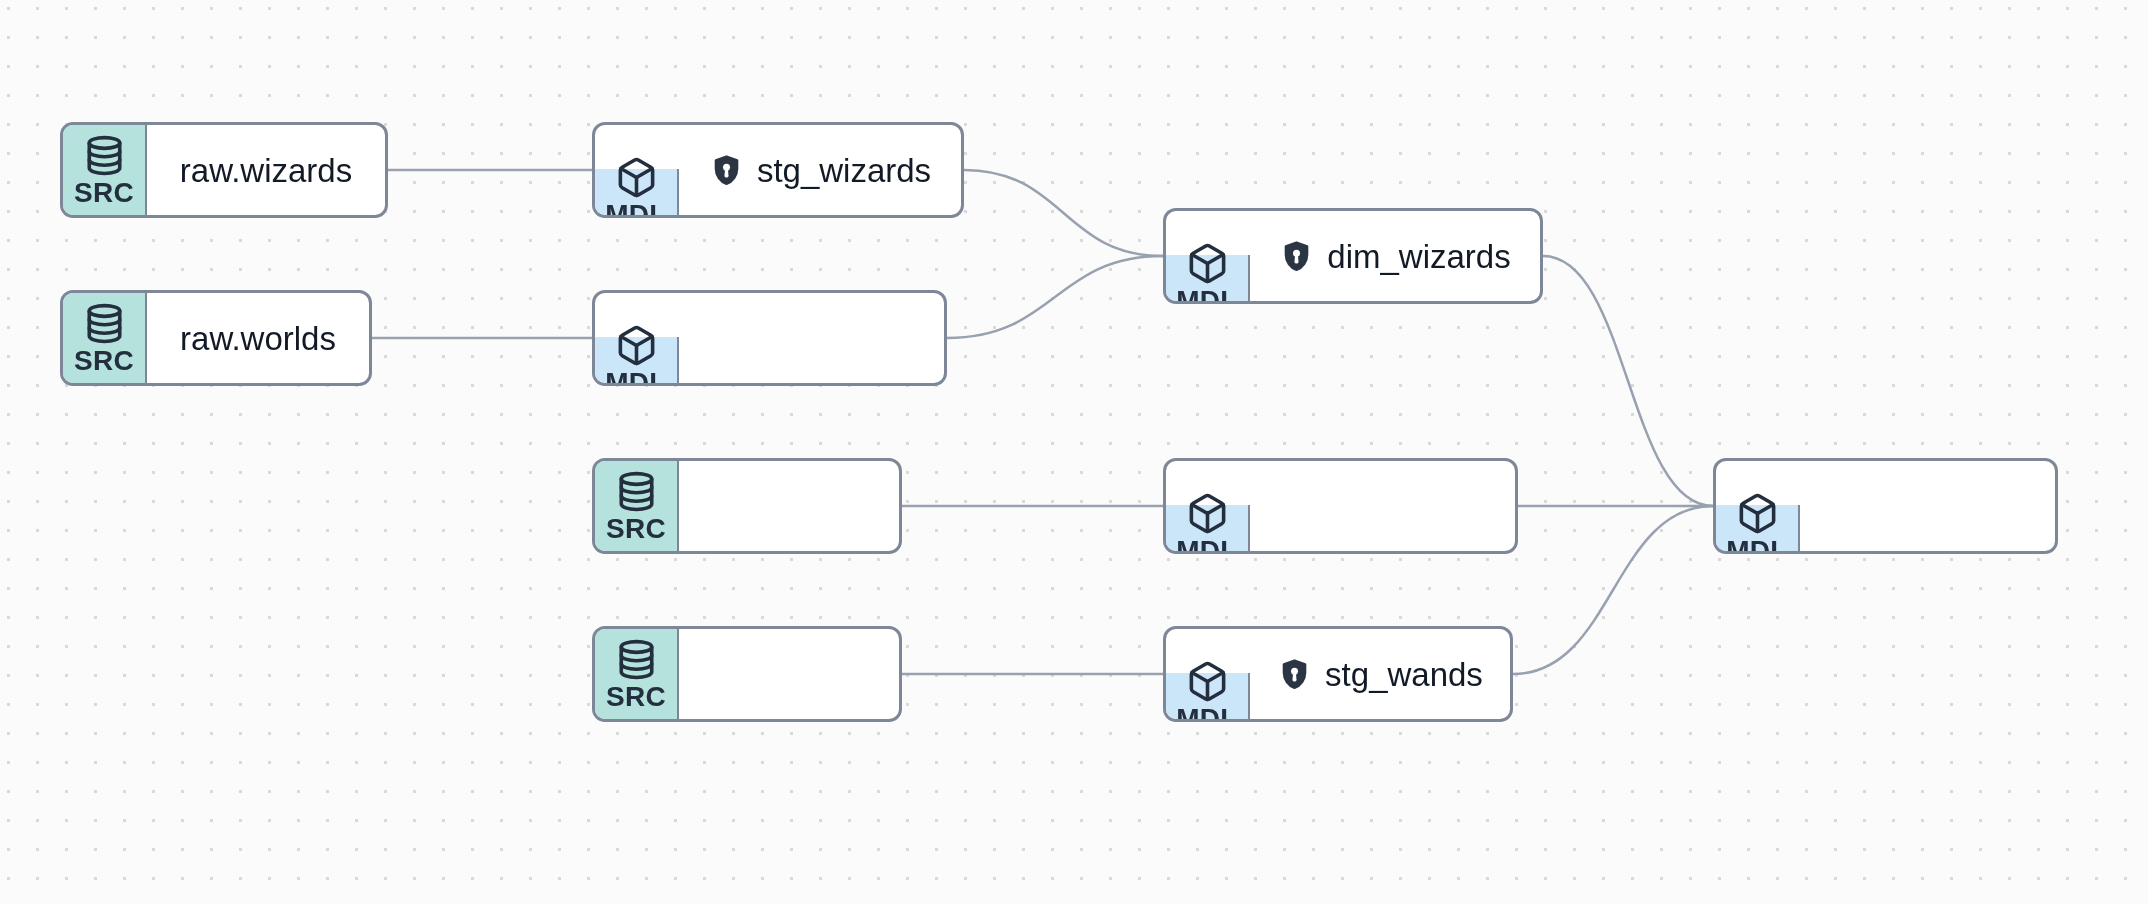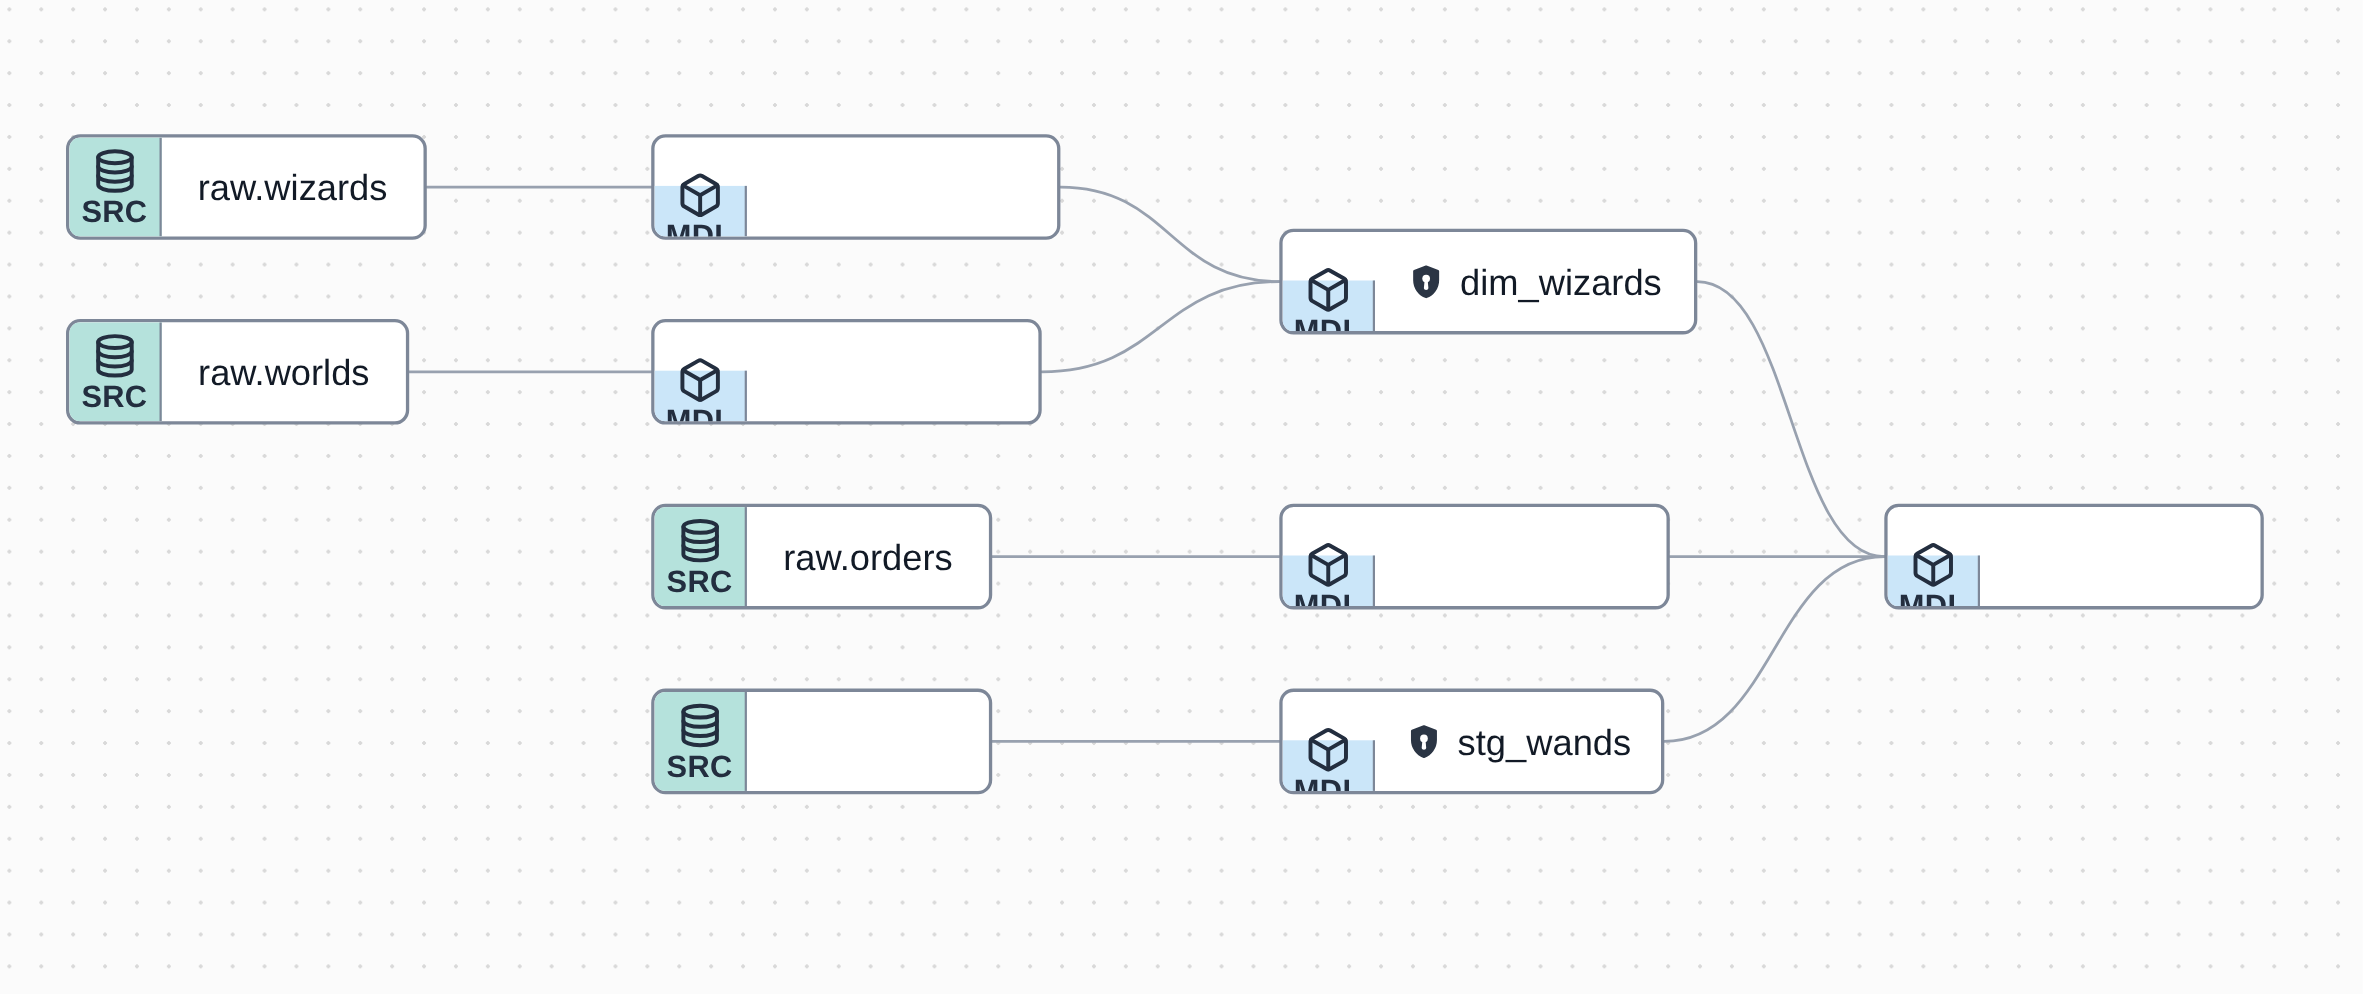--- a/index.html
+++ b/index.html
@@ -108,131 +108,138 @@
       <div class="badge">
         <span class="badge-icon">
           <svg viewBox="0 0 24 24" stroke-width="2" stroke-linecap="round" stroke-linejoin="round">
             <path d="M21 8a2 2 0 0 0-1-1.73l-7-4a2 2 0 0 0-2 0l-7 4A2 2 0 0 0 3 8v8a2 2 0 0 0 1 1.73l7 4a2 2 0 0 0 2 0l7-4A2 2 0 0 0 21 16Z"></path>
             <path d="m3.3 7 8.7 5 8.7-5"></path>
             <path d="M12 22V12"></path>
           </svg>
         </span>
         <span class="badge-label">MDL</span>
       </div>
-    </div>
-    <div class="node src" style="left: 60px; top: 290px; width: 312px; height: 96px;">
-      <div class="badge">
-        <span class="badge-icon">
-          <svg viewBox="0 0 24 24" stroke-width="2" stroke-linecap="round" stroke-linejoin="round">
-            <ellipse cx="12" cy="5" rx="8.5" ry="3"></ellipse>
-            <path d="M3.5 5v14c0 1.66 3.8 3 8.5 3s8.5-1.34 8.5-3V5"></path>
-            <path d="M3.5 9.7c0 1.66 3.8 3 8.5 3s8.5-1.34 8.5-3"></path>
-            <path d="M3.5 14.4c0 1.66 3.8 3 8.5 3s8.5-1.34 8.5-3"></path>
-          </svg>
-        </span>
-        <span class="badge-label">SRC</span>
-      </div>
-      <div class="node-body">
-        <span class="node-label">raw.worlds</span>
-      </div>
-    </div>
-    <div class="node mdl" style="left: 592px; top: 290px; width: 355px; height: 96px;">
-      <div class="badge">
-        <span class="badge-icon">
-          <svg viewBox="0 0 24 24" stroke-width="2" stroke-linecap="round" stroke-linejoin="round">
-            <path d="M21 8a2 2 0 0 0-1-1.73l-7-4a2 2 0 0 0-2 0l-7 4A2 2 0 0 0 3 8v8a2 2 0 0 0 1 1.73l7 4a2 2 0 0 0 2 0l7-4A2 2 0 0 0 21 16Z"></path>
-            <path d="m3.3 7 8.7 5 8.7-5"></path>
-            <path d="M12 22V12"></path>
-          </svg>
-        </span>
-        <span class="badge-label">MDL</span>
-      </div>
-    </div>
-    <div class="node mdl" style="left: 1163px; top: 208px; width: 380px; height: 96px;">
-      <div class="badge">
-        <span class="badge-icon">
-          <svg viewBox="0 0 24 24" stroke-width="2" stroke-linecap="round" stroke-linejoin="round">
-            <path d="M21 8a2 2 0 0 0-1-1.73l-7-4a2 2 0 0 0-2 0l-7 4A2 2 0 0 0 3 8v8a2 2 0 0 0 1 1.73l7 4a2 2 0 0 0 2 0l7-4A2 2 0 0 0 21 16Z"></path>
-            <path d="m3.3 7 8.7 5 8.7-5"></path>
-            <path d="M12 22V12"></path>
-          </svg>
-        </span>
-        <span class="badge-label">MDL</span>
-      </div>
       <div class="node-body">
         <span class="shield">
           <svg viewBox="0 0 24 24">
             <path fill="#2b3544" stroke="#2b3544" stroke-width="1.6" stroke-linejoin="round" d="M12 2.4 4.7 5.1v5.7c0 4.7 3 8.8 7.3 10.4 4.3-1.6 7.3-5.7 7.3-10.4V5.1Z"></path>
             <circle cx="12" cy="9.8" r="2.4" fill="#ffffff"></circle>
             <path fill="#ffffff" d="M11 11.3h2l.4 4.3c0 .75-.65 1.25-1.4 1.25s-1.4-.5-1.4-1.25Z"></path>
           </svg>
         </span>
-        <span class="node-label">dim_wizards</span>
-      </div>
-    </div>
-    <div class="node src" style="left: 592px; top: 458px; width: 310px; height: 96px;">
-      <div class="badge">
-        <span class="badge-icon">
-          <svg viewBox="0 0 24 24" stroke-width="2" stroke-linecap="round" stroke-linejoin="round">
-            <ellipse cx="12" cy="5" rx="8.5" ry="3"></ellipse>
-            <path d="M3.5 5v14c0 1.66 3.8 3 8.5 3s8.5-1.34 8.5-3V5"></path>
-            <path d="M3.5 9.7c0 1.66 3.8 3 8.5 3s8.5-1.34 8.5-3"></path>
-            <path d="M3.5 14.4c0 1.66 3.8 3 8.5 3s8.5-1.34 8.5-3"></path>
-          </svg>
-        </span>
-        <span class="badge-label">SRC</span>
-      </div>
-      <div class="node-body">
-        <span class="node-label">raw.orders</span>
-      </div>
-    </div>
-    <div class="node mdl" style="left: 1163px; top: 458px; width: 355px; height: 96px;">
-      <div class="badge">
-        <span class="badge-icon">
-          <svg viewBox="0 0 24 24" stroke-width="2" stroke-linecap="round" stroke-linejoin="round">
-            <path d="M21 8a2 2 0 0 0-1-1.73l-7-4a2 2 0 0 0-2 0l-7 4A2 2 0 0 0 3 8v8a2 2 0 0 0 1 1.73l7 4a2 2 0 0 0 2 0l7-4A2 2 0 0 0 21 16Z"></path>
-            <path d="m3.3 7 8.7 5 8.7-5"></path>
-            <path d="M12 22V12"></path>
-          </svg>
-        </span>
-        <span class="badge-label">MDL</span>
-      </div>
-    </div>
-    <div class="node src" style="left: 592px; top: 626px; width: 310px; height: 96px;">
-      <div class="badge">
-        <span class="badge-icon">
-          <svg viewBox="0 0 24 24" stroke-width="2" stroke-linecap="round" stroke-linejoin="round">
-            <ellipse cx="12" cy="5" rx="8.5" ry="3"></ellipse>
-            <path d="M3.5 5v14c0 1.66 3.8 3 8.5 3s8.5-1.34 8.5-3V5"></path>
-            <path d="M3.5 9.7c0 1.66 3.8 3 8.5 3s8.5-1.34 8.5-3"></path>
-            <path d="M3.5 14.4c0 1.66 3.8 3 8.5 3s8.5-1.34 8.5-3"></path>
-          </svg>
-        </span>
-        <span class="badge-label">SRC</span>
-      </div>
-    </div>
-    <div class="node mdl" style="left: 1163px; top: 626px; width: 350px; height: 96px;">
+        <span class="node-label">stg_wizards</span>
+      </div>
+    </div>
+    <div class="node src" style="left: 60px; top: 290px; width: 312px; height: 96px;">
+      <div class="badge">
+        <span class="badge-icon">
+          <svg viewBox="0 0 24 24" stroke-width="2" stroke-linecap="round" stroke-linejoin="round">
+            <ellipse cx="12" cy="5" rx="8.5" ry="3"></ellipse>
+            <path d="M3.5 5v14c0 1.66 3.8 3 8.5 3s8.5-1.34 8.5-3V5"></path>
+            <path d="M3.5 9.7c0 1.66 3.8 3 8.5 3s8.5-1.34 8.5-3"></path>
+            <path d="M3.5 14.4c0 1.66 3.8 3 8.5 3s8.5-1.34 8.5-3"></path>
+          </svg>
+        </span>
+        <span class="badge-label">SRC</span>
+      </div>
+      <div class="node-body">
+        <span class="node-label">raw.worlds</span>
+      </div>
+    </div>
+    <div class="node mdl" style="left: 592px; top: 290px; width: 355px; height: 96px;">
+      <div class="badge">
+        <span class="badge-icon">
+          <svg viewBox="0 0 24 24" stroke-width="2" stroke-linecap="round" stroke-linejoin="round">
+            <path d="M21 8a2 2 0 0 0-1-1.73l-7-4a2 2 0 0 0-2 0l-7 4A2 2 0 0 0 3 8v8a2 2 0 0 0 1 1.73l7 4a2 2 0 0 0 2 0l7-4A2 2 0 0 0 21 16Z"></path>
+            <path d="m3.3 7 8.7 5 8.7-5"></path>
+            <path d="M12 22V12"></path>
+          </svg>
+        </span>
+        <span class="badge-label">MDL</span>
+      </div>
+    </div>
+    <div class="node mdl" style="left: 1163px; top: 208px; width: 380px; height: 96px;">
       <div class="badge">
         <span class="badge-icon">
           <svg viewBox="0 0 24 24" stroke-width="2" stroke-linecap="round" stroke-linejoin="round">
             <path d="M21 8a2 2 0 0 0-1-1.73l-7-4a2 2 0 0 0-2 0l-7 4A2 2 0 0 0 3 8v8a2 2 0 0 0 1 1.73l7 4a2 2 0 0 0 2 0l7-4A2 2 0 0 0 21 16Z"></path>
             <path d="m3.3 7 8.7 5 8.7-5"></path>
             <path d="M12 22V12"></path>
           </svg>
         </span>
         <span class="badge-label">MDL</span>
       </div>
       <div class="node-body">
         <span class="shield">
           <svg viewBox="0 0 24 24">
             <path fill="#2b3544" stroke="#2b3544" stroke-width="1.6" stroke-linejoin="round" d="M12 2.4 4.7 5.1v5.7c0 4.7 3 8.8 7.3 10.4 4.3-1.6 7.3-5.7 7.3-10.4V5.1Z"></path>
             <circle cx="12" cy="9.8" r="2.4" fill="#ffffff"></circle>
             <path fill="#ffffff" d="M11 11.3h2l.4 4.3c0 .75-.65 1.25-1.4 1.25s-1.4-.5-1.4-1.25Z"></path>
           </svg>
         </span>
+        <span class="node-label">dim_wizards</span>
+      </div>
+    </div>
+    <div class="node src" style="left: 592px; top: 458px; width: 310px; height: 96px;">
+      <div class="badge">
+        <span class="badge-icon">
+          <svg viewBox="0 0 24 24" stroke-width="2" stroke-linecap="round" stroke-linejoin="round">
+            <ellipse cx="12" cy="5" rx="8.5" ry="3"></ellipse>
+            <path d="M3.5 5v14c0 1.66 3.8 3 8.5 3s8.5-1.34 8.5-3V5"></path>
+            <path d="M3.5 9.7c0 1.66 3.8 3 8.5 3s8.5-1.34 8.5-3"></path>
+            <path d="M3.5 14.4c0 1.66 3.8 3 8.5 3s8.5-1.34 8.5-3"></path>
+          </svg>
+        </span>
+        <span class="badge-label">SRC</span>
+      </div>
+    </div>
+    <div class="node mdl" style="left: 1163px; top: 458px; width: 355px; height: 96px;">
+      <div class="badge">
+        <span class="badge-icon">
+          <svg viewBox="0 0 24 24" stroke-width="2" stroke-linecap="round" stroke-linejoin="round">
+            <path d="M21 8a2 2 0 0 0-1-1.73l-7-4a2 2 0 0 0-2 0l-7 4A2 2 0 0 0 3 8v8a2 2 0 0 0 1 1.73l7 4a2 2 0 0 0 2 0l7-4A2 2 0 0 0 21 16Z"></path>
+            <path d="m3.3 7 8.7 5 8.7-5"></path>
+            <path d="M12 22V12"></path>
+          </svg>
+        </span>
+        <span class="badge-label">MDL</span>
+      </div>
+    </div>
+    <div class="node src" style="left: 592px; top: 626px; width: 310px; height: 96px;">
+      <div class="badge">
+        <span class="badge-icon">
+          <svg viewBox="0 0 24 24" stroke-width="2" stroke-linecap="round" stroke-linejoin="round">
+            <ellipse cx="12" cy="5" rx="8.5" ry="3"></ellipse>
+            <path d="M3.5 5v14c0 1.66 3.8 3 8.5 3s8.5-1.34 8.5-3V5"></path>
+            <path d="M3.5 9.7c0 1.66 3.8 3 8.5 3s8.5-1.34 8.5-3"></path>
+            <path d="M3.5 14.4c0 1.66 3.8 3 8.5 3s8.5-1.34 8.5-3"></path>
+          </svg>
+        </span>
+        <span class="badge-label">SRC</span>
+      </div>
+    </div>
+    <div class="node mdl" style="left: 1163px; top: 626px; width: 350px; height: 96px;">
+      <div class="badge">
+        <span class="badge-icon">
+          <svg viewBox="0 0 24 24" stroke-width="2" stroke-linecap="round" stroke-linejoin="round">
+            <path d="M21 8a2 2 0 0 0-1-1.73l-7-4a2 2 0 0 0-2 0l-7 4A2 2 0 0 0 3 8v8a2 2 0 0 0 1 1.73l7 4a2 2 0 0 0 2 0l7-4A2 2 0 0 0 21 16Z"></path>
+            <path d="m3.3 7 8.7 5 8.7-5"></path>
+            <path d="M12 22V12"></path>
+          </svg>
+        </span>
+        <span class="badge-label">MDL</span>
+      </div>
+      <div class="node-body">
+        <span class="shield">
+          <svg viewBox="0 0 24 24">
+            <path fill="#2b3544" stroke="#2b3544" stroke-width="1.6" stroke-linejoin="round" d="M12 2.4 4.7 5.1v5.7c0 4.7 3 8.8 7.3 10.4 4.3-1.6 7.3-5.7 7.3-10.4V5.1Z"></path>
+            <circle cx="12" cy="9.8" r="2.4" fill="#ffffff"></circle>
+            <path fill="#ffffff" d="M11 11.3h2l.4 4.3c0 .75-.65 1.25-1.4 1.25s-1.4-.5-1.4-1.25Z"></path>
+          </svg>
+        </span>
         <span class="node-label">stg_wands</span>
       </div>
     </div>
     <div class="node mdl" style="left: 1713px; top: 458px; width: 345px; height: 96px;">
       <div class="badge">
         <span class="badge-icon">
           <svg viewBox="0 0 24 24" stroke-width="2" stroke-linecap="round" stroke-linejoin="round">
             <path d="M21 8a2 2 0 0 0-1-1.73l-7-4a2 2 0 0 0-2 0l-7 4A2 2 0 0 0 3 8v8a2 2 0 0 0 1 1.73l7 4a2 2 0 0 0 2 0l7-4A2 2 0 0 0 21 16Z"></path>
             <path d="m3.3 7 8.7 5 8.7-5"></path>
             <path d="M12 22V12"></path>

